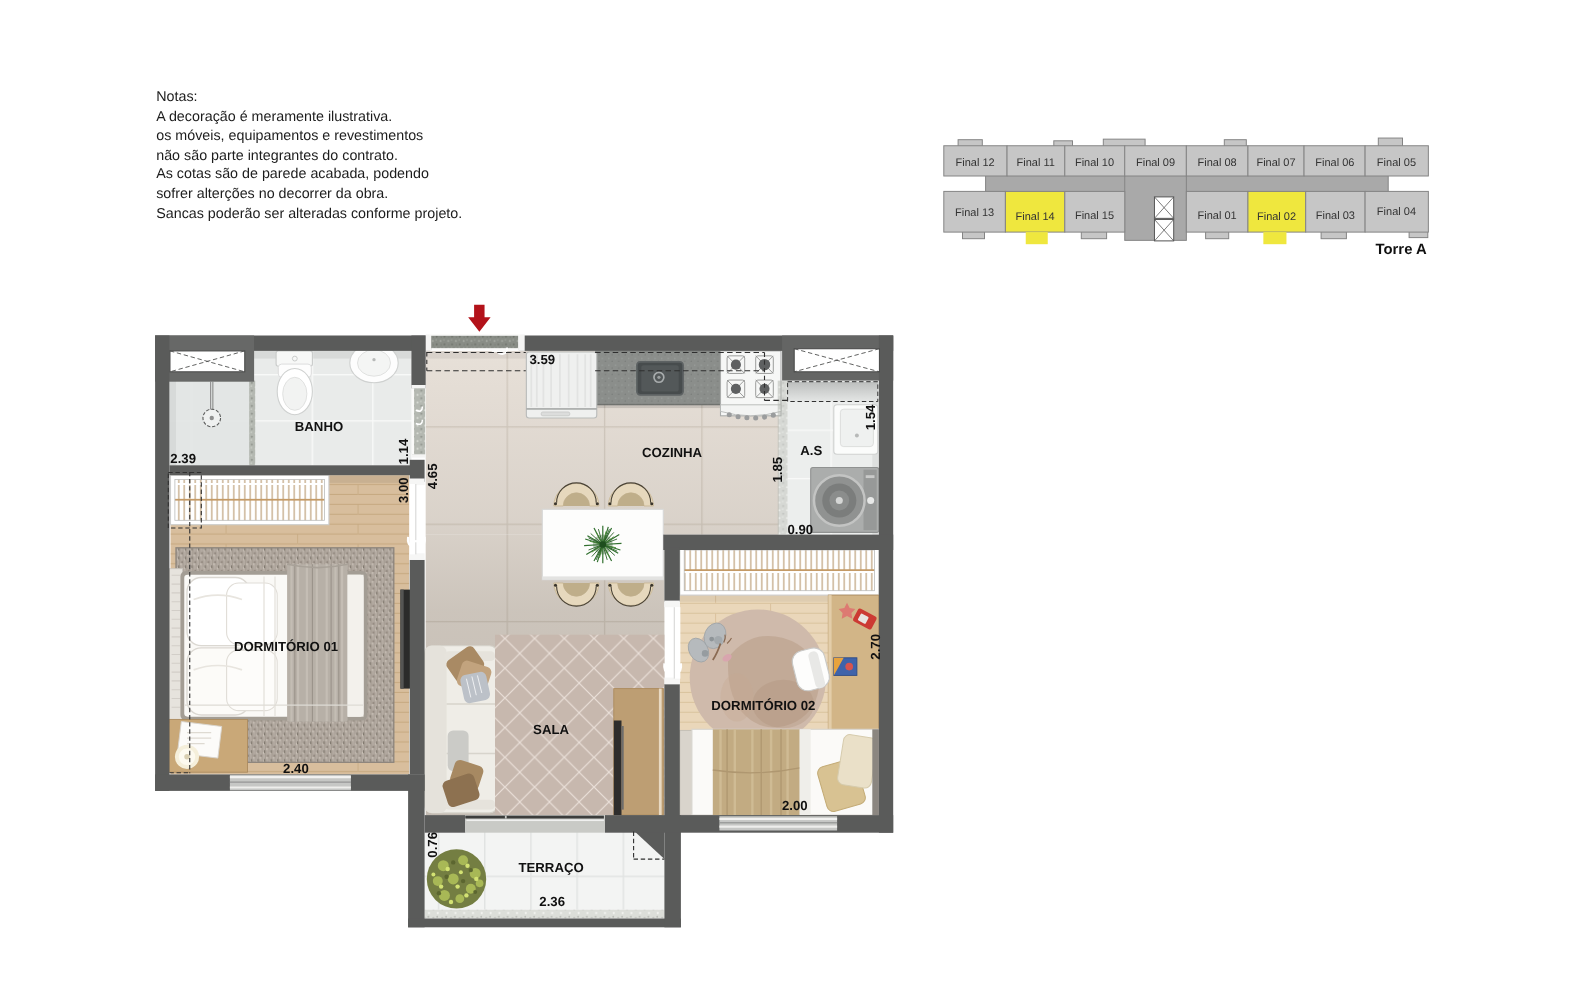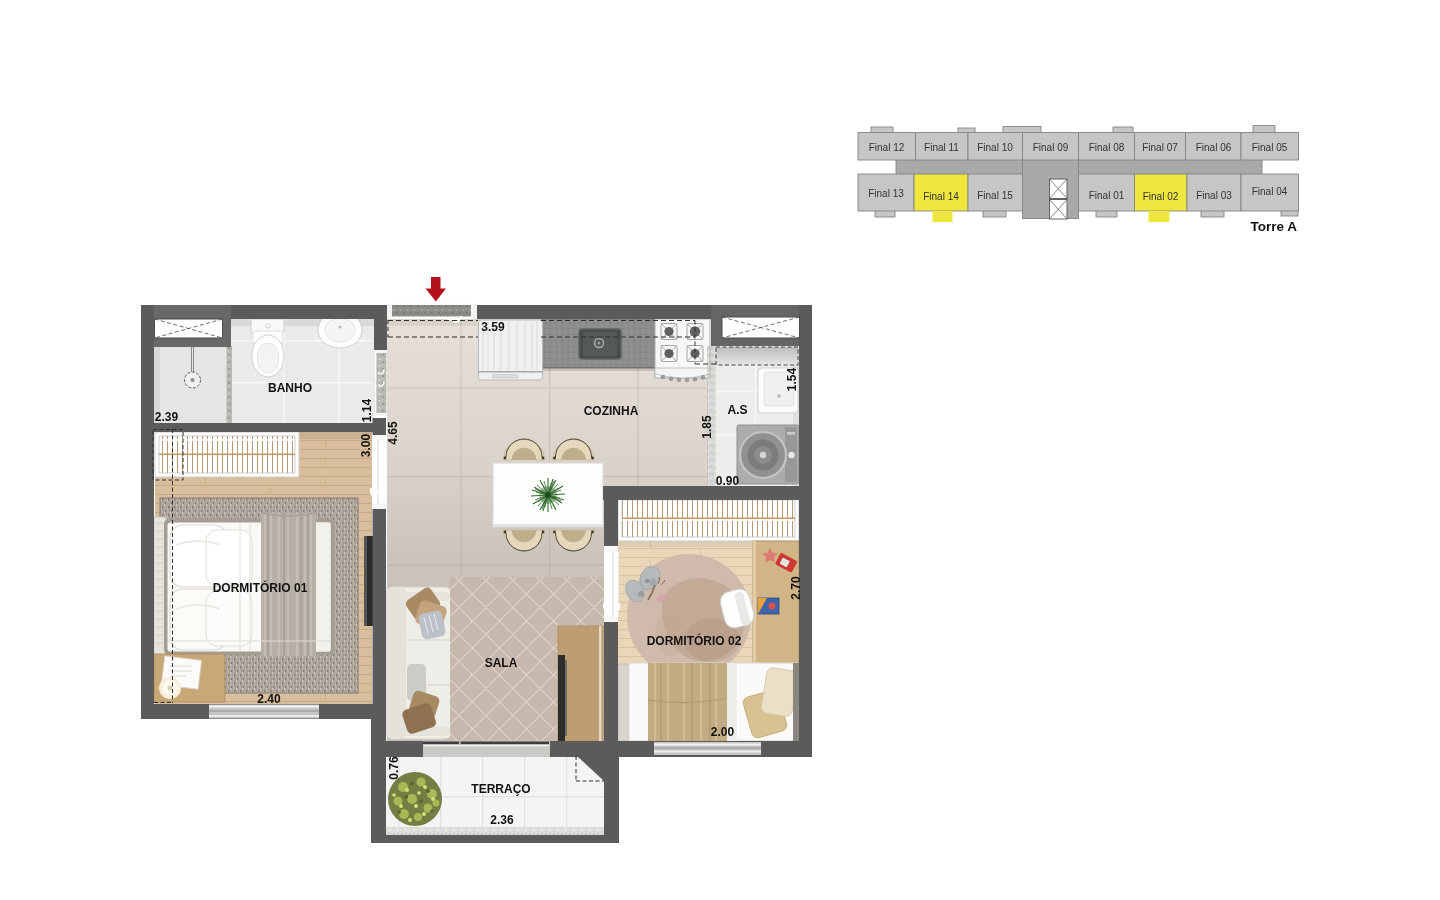--- a/index.html
+++ b/index.html
@@ -6,20 +6,27 @@
   #page{position:relative;width:1440px;height:900px;font-family:"Liberation Sans",sans-serif;}
   #notes{position:absolute;left:142px;top:79px;font-size:13px;line-height:17.6px;color:#1c1c1c;white-space:pre;}
   svg{position:absolute;left:0;top:0;}
   .rl{font-family:"Liberation Sans",sans-serif;font-weight:bold;font-size:12px;fill:#111;}
   .dim{font-family:"Liberation Sans",sans-serif;font-weight:bold;font-size:12px;fill:#111;}
   .kp{font-family:"Liberation Sans",sans-serif;font-size:10px;fill:#333;}
 </style>
 </head>
 <body>
 <div id="page">
+<div id="notes">Notas:
+A decoração é meramente ilustrativa.
+os móveis, equipamentos e revestimentos
+não são parte integrantes do contrato.
+As cotas são de parede acabada, podendo
+sofrer alterções no decorrer da obra.
+Sancas poderão ser alteradas conforme projeto.</div>
 <svg width="1440" height="900" viewBox="0 0 1440 900">
 <defs>
   <pattern id="wood1" width="120" height="18" patternUnits="userSpaceOnUse">
     <rect width="120" height="18" fill="#d8be9d"></rect>
     <rect y="8" width="120" height="1" fill="#c7aa82"></rect>
     <rect y="17" width="120" height="1" fill="#c7aa82"></rect>
     <rect x="30" y="0" width="1" height="9" fill="#ccb08a"></rect>
     <rect x="85" y="9" width="1" height="9" fill="#ccb08a"></rect>
   </pattern>
   <pattern id="wood2" width="120" height="18" patternUnits="userSpaceOnUse">

